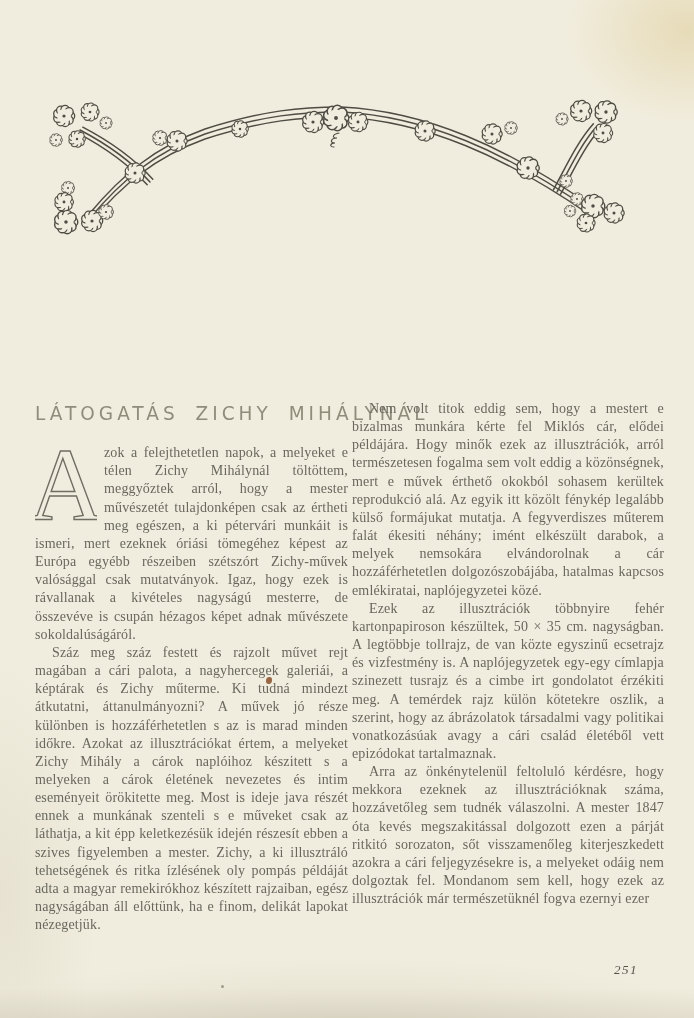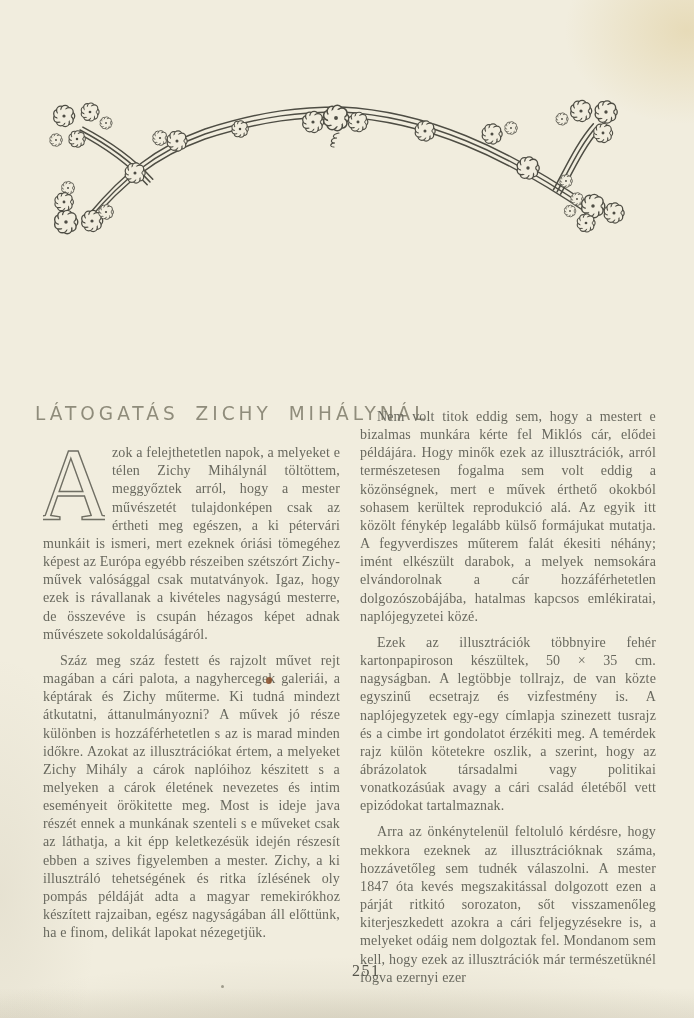--- a/index.html
+++ b/index.html
@@ -33,36 +33,38 @@
     font-size:18.5px;
     font-weight:400;
     letter-spacing:4px;
     word-spacing:7px;
     color:#8f8c7b;
     margin:0 0 22px 0;
     white-space:nowrap;
     transform:scaleY(1.04);
     transform-origin:left top;
   }
-  .col p{margin:8px;}
+  .col p{margin:0;}
   .col p.indented{text-indent:17px;}
   .dropcap{
     float:left;
     margin:3px 7px 1px 0;
   }
   .dropcap text{
     font-family:"Liberation Serif", serif;
     font-size:104px;
   }
   .page-number{
     position:absolute;
     left:352px;top:962px;width:286px;
-    font-size:16px;
+    text-align:right;
+    font-size:13px;
     letter-spacing:1.5px;
     color:#55554b;
+    font-style:italic;
   }
   .speck-brown{
     position:absolute;left:266px;top:677px;width:6px;height:7px;
     background:#8a4f2a;border-radius:60% 40% 55% 45%;opacity:.85;
   }
   .speck-gray{
     position:absolute;left:221px;top:985px;width:3px;height:3px;
     background:#7d7a6b;border-radius:50%;opacity:.7;
   }
 </style>

